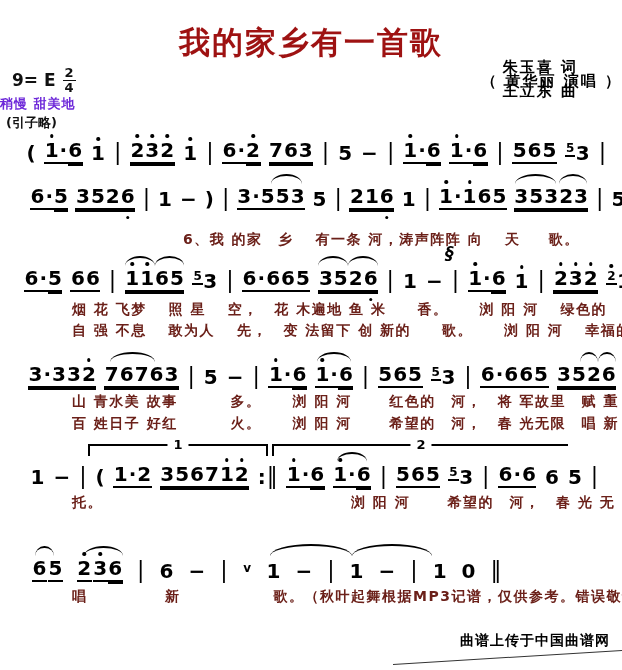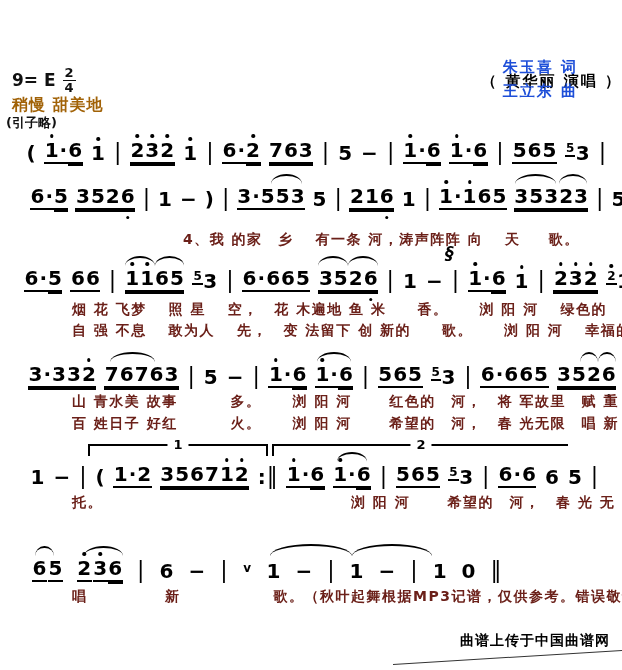--- a/index.html
+++ b/index.html
@@ -3,28 +3,28 @@
 <meta charset="utf-8">
 <style>
   html,body{margin:0;padding:0;background:#fff;}
   .page{position:relative;width:622px;height:670px;background:#fff;overflow:hidden;
         font-family:"DejaVu Sans",sans-serif;}
   .abs{position:absolute;}
   .title{top:22px;left:0;width:100%;text-align:center;font-size:31px;font-weight:bold;
          letter-spacing:2px;color:#9e1212;}
   .subtitle{top:72px;left:0;width:100%;text-align:right;font-size:15px;font-weight:bold;
             color:#000000;letter-spacing:2px;}
-  .credits{top:55px;right:44px;text-align:left;font-size:15px;font-weight:bold;color:#1d4ed8;
+  .credits{top:55px;right:44px;text-align:left;font-size:15px;font-weight:bold;color:#000000;
            line-height:24px;letter-spacing:2px;}
   .keysig{top:66px;left:12px;display:flex;align-items:center;gap:7px;font-size:17px;
           font-weight:bold;color:#111;}
   .frac{display:inline-block;text-align:center;font-size:13px;line-height:1.05;}
   .frac .num{display:block;border-bottom:1.5px solid #111;padding:0 2px;}
   .frac .den{display:block;padding:0 2px;}
-  .tempo{top:95px;left:12px;font-size:16px;font-weight:bold;color:#a16207;letter-spacing:1px;}
+  .tempo{top:95px;left:0;font-size:13px;font-weight:bold;color:#6d28d9;letter-spacing:1px;}
   .intro{top:114px;left:6px;font-size:13px;font-weight:bold;color:#111;}
 
   
   .mline{position:absolute;display:flex;align-items:flex-end;column-gap:8px;
          font-weight:bold;font-size:20px;color:#000;white-space:nowrap;height:26px;}
   .tok{position:relative;display:inline-flex;align-items:flex-end;}
   .mchar{position:relative;display:inline-block;line-height:1.05;padding:0 0.5px;}
   .mchar.u1{border-bottom:2px solid #000;padding-bottom:1px;}
   .mchar.u2{border-bottom:2px solid #000;padding-bottom:1px;}
   .mchar.u2::after{content:"";position:absolute;left:0;right:0;bottom:-4px;
@@ -60,20 +60,21 @@
   .furl{top:650px;right:12px;font-size:12px;font-weight:bold;color:#000;
         font-family:"DejaVu Sans Mono",monospace;letter-spacing:0.5px;}
   .diagline{top:664px;left:393px;width:232px;border-top:1.5px solid #333;
             transform:rotate(-3.5deg);transform-origin:left center;}
 </style>
 </head>
 <body>
 
 <div class="page">
 
+  <div class="abs title">我的家乡有一首歌</div>
   <div class="abs subtitle">（ 黄华丽 演唱 ）</div>
 
   <div class="abs credits">
     <div>朱玉喜 词</div>
     <div>王立东 曲</div>
   </div>
 
   <div class="abs keysig">
     <span>9= E</span>
     <span class="frac">
@@ -511,21 +512,21 @@
       <i class="linearc" style="left: 320px; width: 80px;"></i>
     </div>
 
   <div class="volta closed" style="top:444px;left:88px;width:176px;">
     <span class="vnum">1</span>
   </div>
   <div class="volta open" style="top:444px;left:272px;width:294px;">
     <span class="vnum">2</span>
   </div>
 
-  <div class="lyr" style="top:231px;left:183px;">4、我 的家　乡　 有一条 河，涛声阵阵 向　 天　  歌。</div>
+  <div class="lyr" style="top:231px;left:183px;">6、我 的家　乡　 有一条 河，涛声阵阵 向　 天　  歌。</div>
   <div class="lyr" style="top:301px;left:72px;">烟 花 飞梦　 照 星　 空，　花 木遍地 鱼 米　　香。　　浏 阳 河　 绿色的　河，</div>
   <div class="lyr" style="top:322px;left:72px;">自 强 不息　 敢为人　 先，　变 法留下 创 新的　　歌。　　浏 阳 河　 幸福的　河，</div>
   <div class="lyr" style="top:393px;left:72px;">山 青水美 故事　　　 多。　　浏 阳 河　　 红色的　河，　将 军故里　赋 重</div>
   <div class="lyr" style="top:415px;left:72px;">百 姓日子 好红　　　 火。　　浏 阳 河　　 希望的　河，　春 光无限　唱 新</div>
   <div class="lyr" style="top:494px;left:72px;">托。　　　　　　　　　　　　　　　　浏 阳 河　　 希望的　河，　春 光 无 限</div>
   <div class="lyr" style="top:588px;left:72px;">唱　　　　　新　　　　　　歌。（秋叶起舞根据MP3记谱，仅供参考。错误敬请指正。）</div>
 
   <div class="abs fsite">曲谱上传于中国曲谱网</div>
   <div class="abs diagline"></div>
 

